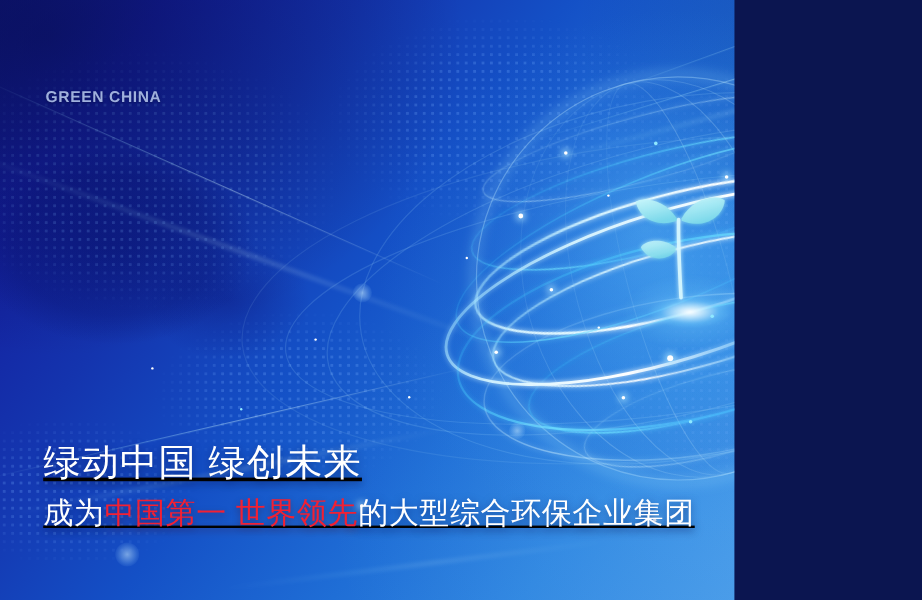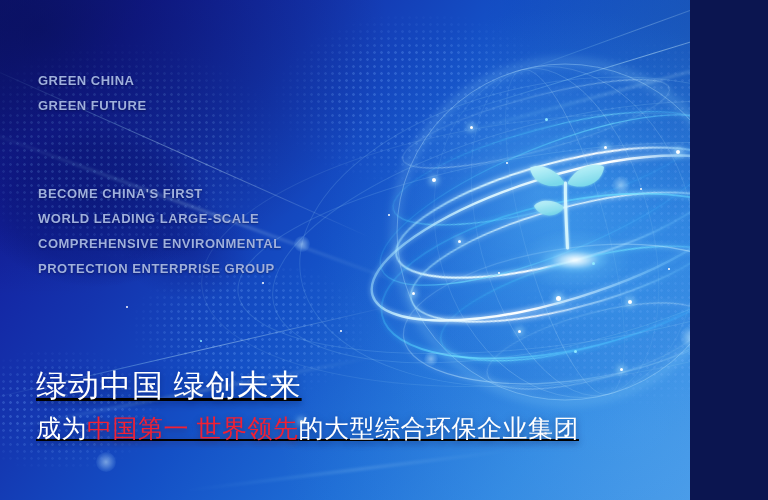--- a/index.html
+++ b/index.html
@@ -3,21 +3,21 @@
 <meta charset="utf-8">
 <title>Green China Banner</title>
 <style>
   html, body {
     margin: 0;
     padding: 0;
     background: #0b1550;
   }
   #banner {
     position: relative;
-    width: 690px;
+    width: 612px;
     height: 500px;
     overflow: hidden;
     font-family: "Liberation Sans", "DejaVu Sans", sans-serif;
     
     background:
       linear-gradient(127deg,
         #10187f 0%,
         #141f9e 14%,
         #1434ae 30%,
         #1450c6 48%,
@@ -355,29 +355,22 @@
     <span class="particle bokeh" style="left:612px; top:176px; width:18px; height:18px;"></span>
     <span class="particle bokeh" style="left:424px; top:352px; width:14px; height:14px;"></span>
     <span class="particle bokeh" style="left:96px;  top:452px; width:20px; height:20px;"></span>
     <span class="particle bokeh" style="left:712px; top:64px;  width:16px; height:16px;"></span>
   </div>
 
   <div id="text-layer">
 
     <div class="en-block" id="en-tagline">
       <div class="en-line">GREEN CHINA</div>
-      <div class="en-line">GREEN FUTURE</div>
     </div>
 
-    <div class="en-block" id="en-mission">
-      <div class="en-line">BECOME CHINA'S FIRST</div>
-      <div class="en-line">WORLD LEADING LARGE-SCALE</div>
-      <div class="en-line">COMPREHENSIVE ENVIRONMENTAL</div>
-      <div class="en-line">PROTECTION ENTERPRISE GROUP</div>
-    </div>
 
     <div id="cn-block">
       <div class="cn-line" id="cn-line-1">绿动中国 绿创未来</div>
       <div class="cn-line" id="cn-line-2"><span>成为</span><span class="cn-red">中国第一 世界领先</span><span>的大型综合环保企业集团</span></div>
     </div>
 
   </div>
 </div>
 
 </body></html>

